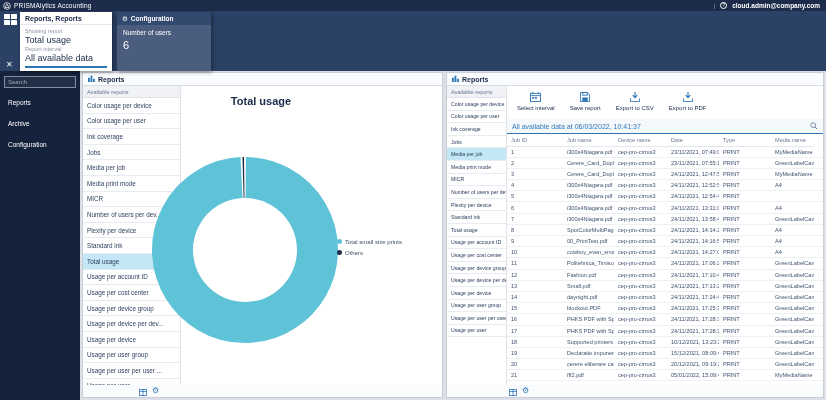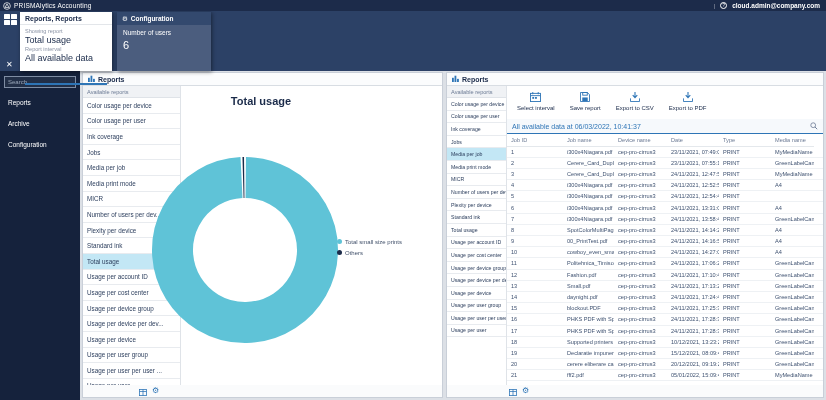--- a/index.html
+++ b/index.html
@@ -20,21 +20,21 @@
   .backdrop { position:absolute; top:11px; left:0; width:826px; height:60px; background:#2c4166; z-index:20; }
   .grid-icon { position:absolute; left:4px; top:3px; width:13px; height:11px; display:grid; grid-template-columns:1fr 1fr; grid-template-rows:1fr 1fr; gap:1.5px; cursor:pointer; }
   .grid-icon span { background:#fff; border-radius:0.5px; }
   .close-icon { position:absolute; left:6px; top:50px; color:#fff; font-size:8px; line-height:8px; cursor:pointer; }
 
   .card1 { position:absolute; left:20px; top:1px; width:92px; height:59px; background:#fff; box-shadow:1px 1px 4px rgba(0,0,0,.45); }
   .card1 .hd { height:13px; border-bottom:1px solid #e3e6ea; display:flex; align-items:center; padding-left:5px; font-size:7px; font-weight:bold; color:#1b2b4a; }
   .card1 .bd { padding:2px 5px 0; }
   .ovl-lbl { font-size:5.6px; color:#8a93a5; margin-top:1px; }
   .ovl-val { font-size:9px; color:#1b2b4a; margin-top:1px; }
-  .ovl-val.underlined { border-bottom:2px solid #2e75b6; padding-bottom:20px; }
+  .ovl-val.underlined { border-bottom:2px solid #2e75b6; padding-bottom:3px; }
 
   .card2 { position:absolute; left:117px; top:1px; width:94px; height:59px; background:#4b5d7e; box-shadow:1px 1px 4px rgba(0,0,0,.45); }
   .card2 .hd { height:13px; background:#33496e; color:#fff; font-size:6.5px; font-weight:bold; display:flex; align-items:center; gap:3px; padding-left:5px; }
   .card2 .gear { font-size:6.5px; line-height:6px; }
   .card2 .bd { padding:4px 6px; color:#fff; }
   .users-label { font-size:6.5px; }
   .users-value { font-size:11px; margin-top:3px; }
 
   
   .sidebar { position:absolute; top:71px; left:0; width:80px; height:329px; background:#15223c; z-index:10; }

